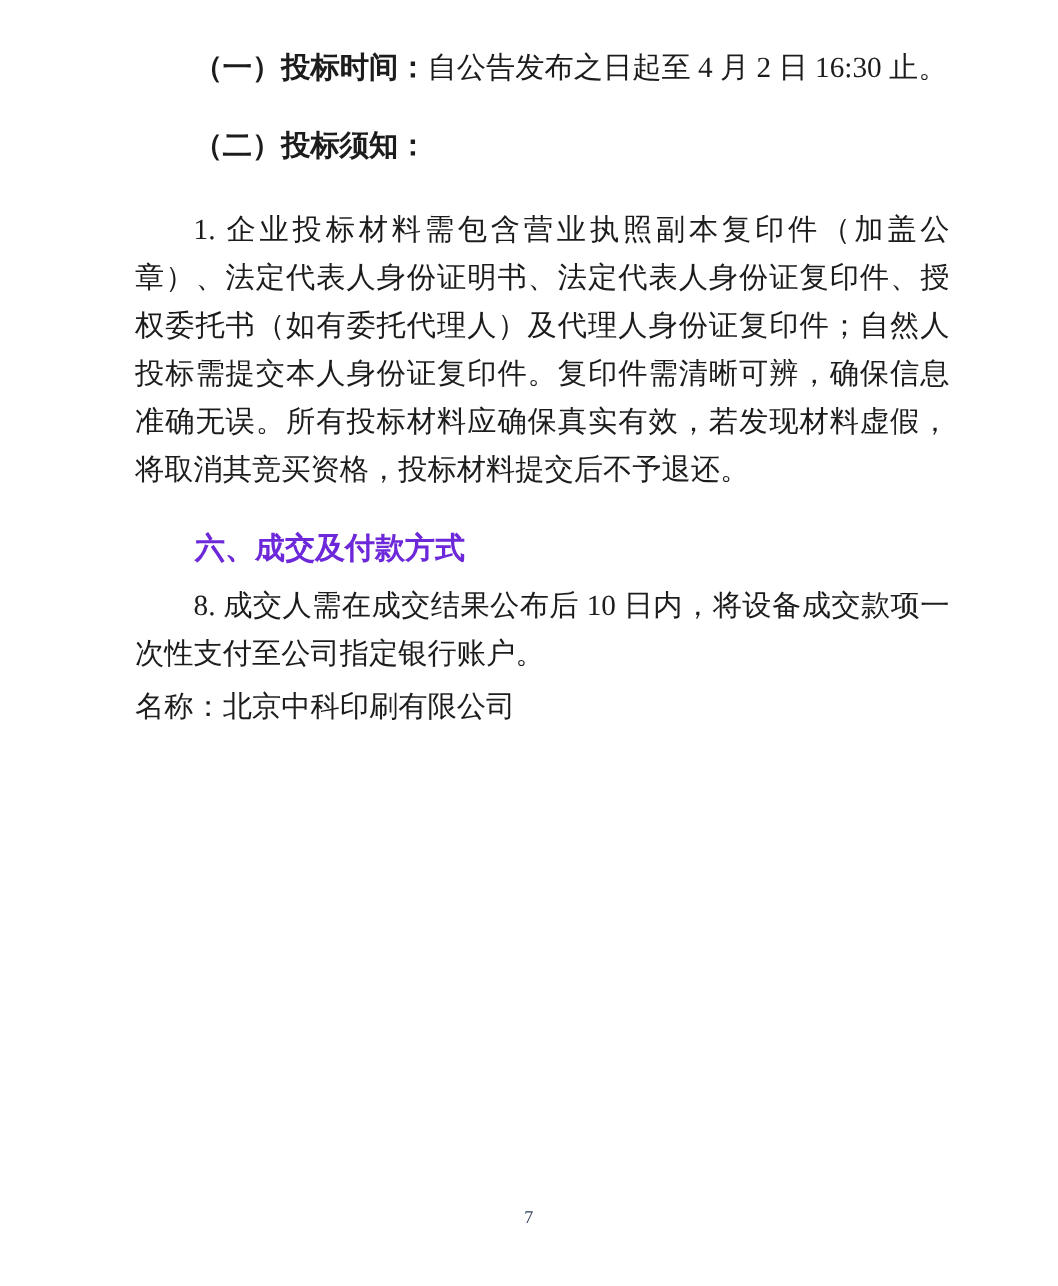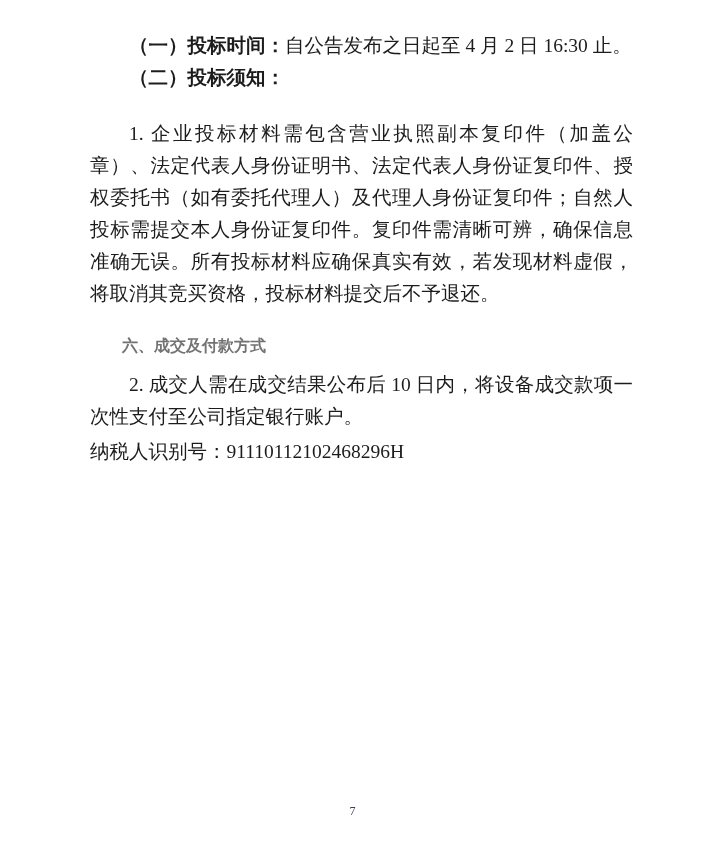--- a/index.html
+++ b/index.html
@@ -21,28 +21,28 @@
     overflow: hidden;
   }
   .line, .para {
     margin: 0;
     text-align: justify;
     text-justify: inter-ideograph;
   }
   .para { margin-bottom: 3px; }
   .indent { text-indent: 2em; }
   .bold { font-weight: bold; }
-  .mb8  { margin-bottom: 0; }
+  .mb8  { margin-bottom: 20px; }
   .mb12 { margin-bottom: 24px; }
   .section-heading {
     font-family: "Liberation Sans", "DejaVu Sans", sans-serif;
-    font-size: 16px;
+    font-size: 20px;
     font-weight: bold;
     line-height: 32px;
-    color: #737373;
+    color: #6d28d9;
     margin: 20px 0 7px 0;
     text-indent: 2em;
   }
   .footer {
     position: absolute;
     left: 0;
     right: 0;
     bottom: 30px;
     text-align: center;
   }
@@ -61,22 +61,22 @@
 
   <p class="line indent bold mb12">（二）投标须知：</p>
 
   <p class="para indent">1. 企业投标材料需包含营业执照副本复印件（加盖公章）、法定代表人身份证明书、法定代表人身份证复印件、授权委托书（如有委托代理人）及代理人身份证复印件；自然人投标需提交本人身份证复印件。复印件需清晰可辨，确保信息准确无误。所有投标材料应确保真实有效，若发现材料虚假，将取消其竞买资格，投标材料提交后不予退还。</p>
 
 
 
   <h2 class="section-heading">六、成交及付款方式</h2>
 
 
-  <p class="para indent">2. 成交人需在成交结果公布后 10 日内，将设备成交款项一次性支付至公司指定银行账户。</p>
+  <p class="para indent">8. 成交人需在成交结果公布后 10 日内，将设备成交款项一次性支付至公司指定银行账户。</p>
 
+  <p class="para">名称：北京中科印刷有限公司</p>
 
-  <p class="para">纳税人识别号：91110112102468296H</p>
 
   <div class="footer">
     <span class="page-number">7</span>
   </div>
 
 </div>
 
 </body></html>

